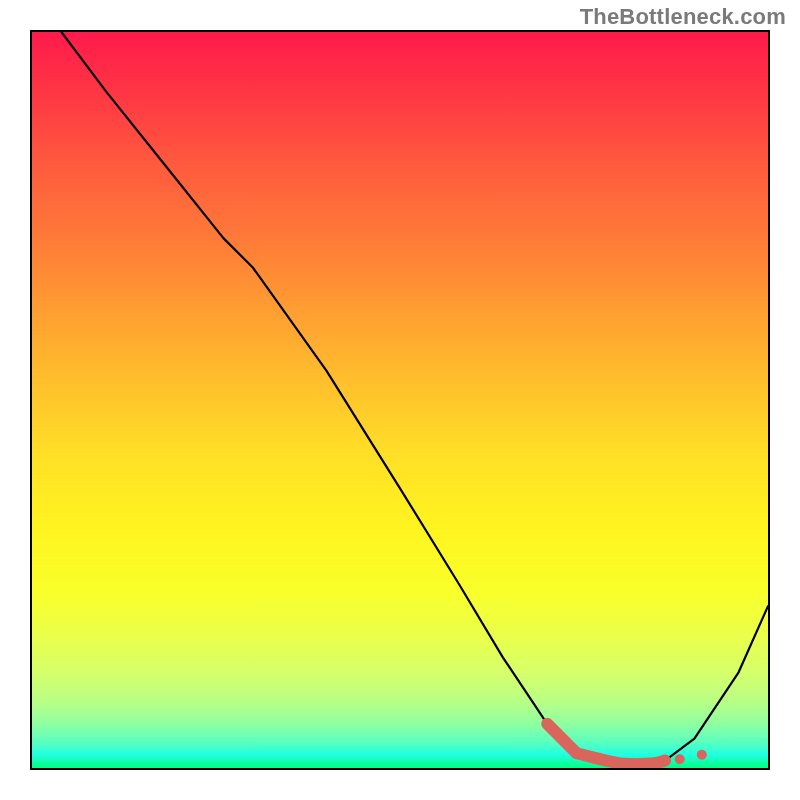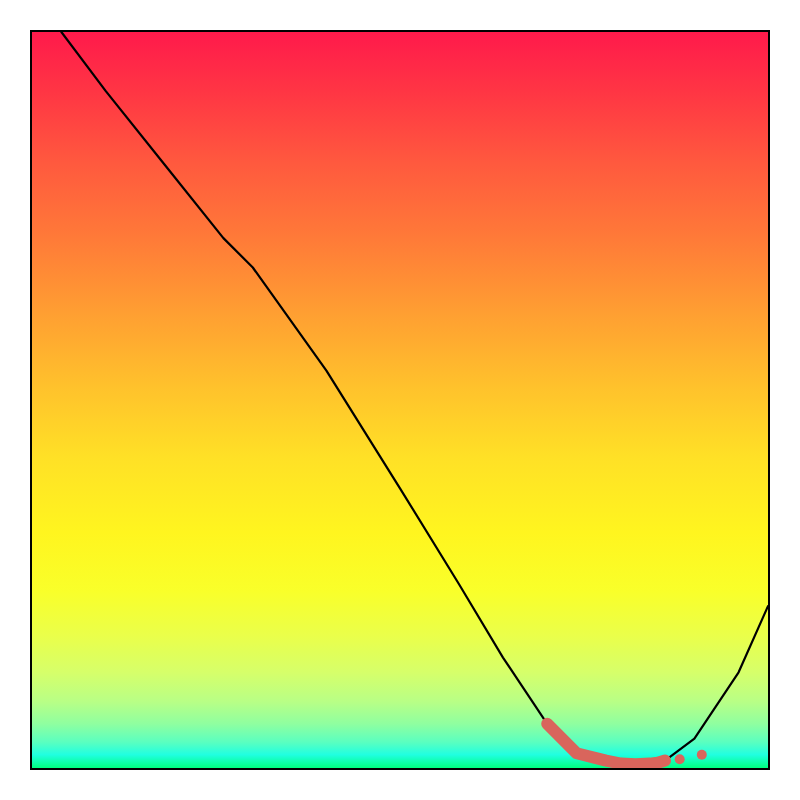--- a/index.html
+++ b/index.html
@@ -64,20 +64,21 @@
     inset: 0;
     width: 100%;
     height: 100%;
   }
 </style>
 </head>
 <body>
 
 <div class="stage">
 
+  <div class="watermark">TheBottleneck.com</div>
 
   <div class="plot-box">
     <div class="gradient-bg"></div>
 
     <svg class="curve-layer" viewBox="0 0 736 736" preserveAspectRatio="none">
       <path id="main-curve-path" fill="none" stroke="#000" stroke-width="2.2" stroke-linejoin="round" stroke-linecap="round" d="M29.4 0.0 L73.6 58.9 L132.5 132.5 L191.4 206.1 L220.8 235.5 L294.4 338.6 L368.0 456.3 L426.9 552.0 L471.0 625.6 L515.2 691.8 L544.6 721.3 L574.1 728.6 L603.5 732.3 L633.0 728.6 L662.4 706.6 L706.6 640.3 L736.0 574.1"></path>
       <path id="highlight-curve-path" fill="none" stroke="#d9655c" stroke-width="12" stroke-linejoin="round" stroke-linecap="round" d="M515.2 691.8 L544.6 721.3 L574.1 728.6 L588.8 731.6 L603.5 732.3 L618.2 731.6 L625.6 730.8 L633.0 728.6"></path>
       <circle id="highlight-dot-1" r="5" fill="#d9655c" cx="647.7" cy="727.2"></circle>
       <circle id="highlight-dot-2" r="5" fill="#d9655c" cx="669.8" cy="722.8"></circle>
     </svg>

